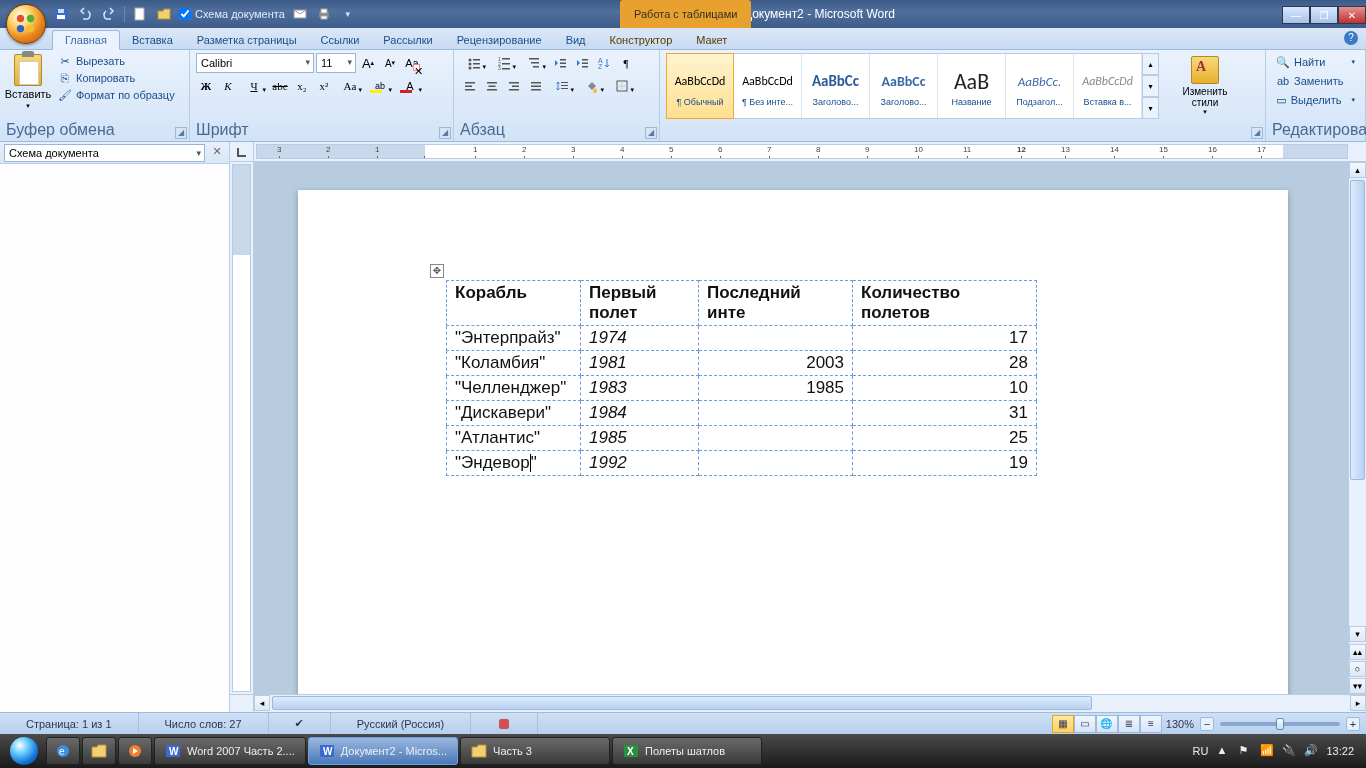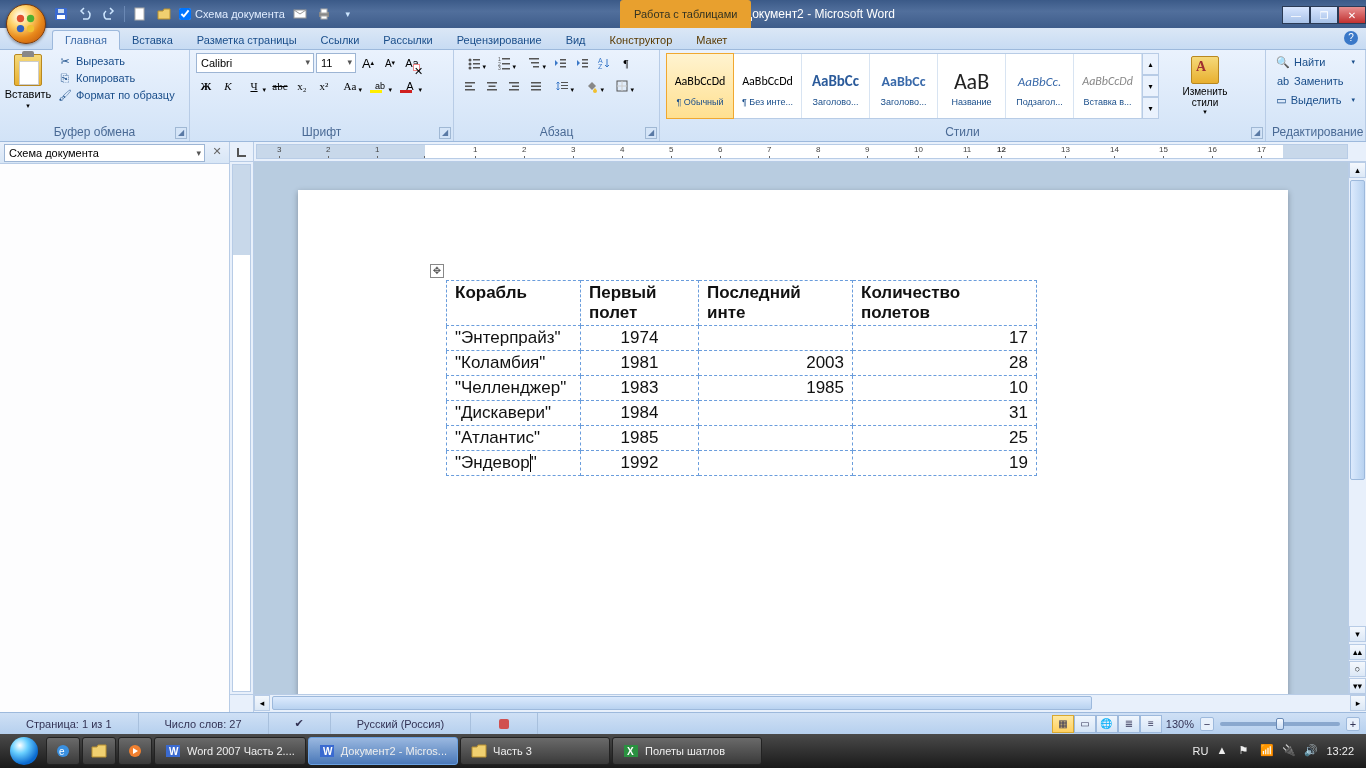--- a/index.html
+++ b/index.html
@@ -23,21 +23,21 @@
 
 .tabs-row { height: 22px; background: linear-gradient(#dbe7f6, #c7dbf3); display: flex; align-items: flex-end; padding-left: 52px; border-bottom: 1px solid #9db9dc; position: relative; }
 .tab { padding: 3px 12px; font-size: 11px; color: #1a4e8a; cursor: pointer; }
 .tab.active { background: #eaf2fd; border: 1px solid #9db9dc; border-bottom: 1px solid #eaf2fd; border-radius: 3px 3px 0 0; margin-bottom: -1px; color: #3a6aa8; }
 .tab.contextual { color: #5a3a00; }
 .help-icon { position: absolute; right: 8px; top: 3px; width: 14px; height: 14px; border-radius: 50%; background: #3a78c8; color: #fff; font-size: 10px; text-align: center; line-height: 14px; cursor: pointer; }
 
 
 .ribbon { height: 92px; background: linear-gradient(#eaf2fd, #d2e3f7); display: flex; border-bottom: 1px solid #9db9dc; font-size: 11px; }
 .ribbon-group { border-right: 1px solid #b8cce6; padding: 3px 6px 2px; display: flex; flex-direction: column; position: relative; }
-.ribbon-group-title { text-align: center; font-size: 12px; color: #4a6a95; padding-top: 2px; margin-top: auto; }
+.ribbon-group-title { font-size: 16px; color: #4a6a95; padding-top: 2px; margin-top: auto; }
 .group-launcher { position: absolute; right: 2px; bottom: 2px; width: 12px; height: 12px; border: 1px solid #a0b8d4; font-size: 8px; text-align: center; line-height: 10px; color: #5a7aa5; cursor: pointer; }
 
 
 .clip-body { display: flex; gap: 4px; }
 .paste-btn { width: 44px; height: 66px; display: flex; flex-direction: column; align-items: center; gap: 2px; border: 1px solid transparent; cursor: pointer; }
 .paste-icon { width: 28px; height: 32px; background: linear-gradient(#f5d97a, #e8b030); border: 1px solid #b88820; border-radius: 2px; position: relative; }
 .paste-icon::before { content: ""; position: absolute; top: -4px; left: 7px; width: 12px; height: 6px; background: #888; border-radius: 2px 2px 0 0; }
 .paste-icon::after { content: ""; position: absolute; top: 6px; left: 4px; width: 18px; height: 22px; background: #fff; border: 1px solid #ccc; }
 .clip-small { display: flex; flex-direction: column; gap: 1px; }
 .clip-item { display: flex; align-items: center; gap: 4px; padding: 1px 4px; cursor: pointer; color: #1a4e8a; font-size: 11px; }
@@ -105,21 +105,21 @@
 .ruler-v-inner .shade { position: absolute; left: 0; width: 100%; top: 0; height: 90px; background: #c8d8ea; }
 .page-wrap { flex: 1; overflow: auto; padding: 28px 0 0 44px; background: #b8cce0; }
 .page { width: 990px; min-height: 560px; background: #fff; box-shadow: 0 2px 6px rgba(0,0,0,0.3); padding: 90px 100px 40px 148px; position: relative; }
 
 .tbl-move { position: absolute; left: 132px; top: 74px; width: 14px; height: 14px; border: 1px solid #888; background: #fff; font-size: 10px; text-align: center; line-height: 12px; color: #555; cursor: move; }
 
 table.doc-table { border-collapse: collapse; font-family: Calibri, sans-serif; font-size: 17px; color: #111; }
 table.doc-table td, table.doc-table th { border: 1px dashed #6a9ddc; padding: 2px 8px; vertical-align: bottom; }
 table.doc-table th { text-align: left; font-weight: bold; vertical-align: top; }
 .c-ship { width: 134px; }
-.c-first { width: 118px; text-align: center; }
+.c-first { width: 118px; text-align: left; font-style: italic; }
 .c-first-h { width: 118px; }
 .c-last { width: 154px; text-align: right; }
 .c-last-h { width: 154px; }
 .c-cnt { width: 184px; text-align: right; }
 .c-cnt-h { width: 184px; }
 .cursor-caret { display: inline-block; width: 1px; height: 18px; background: #000; vertical-align: text-bottom; animation: blink 1s step-end infinite; }
 @keyframes blink { 50% { opacity: 0; } }
 
 .vscroll { width: 18px; background: #e8f0fb; border-left: 1px solid #b8cce6; position: relative; }
 .vscroll .up, .vscroll .dn { height: 16px; border: 1px solid #b8cce6; background: linear-gradient(#f4f8fd, #dce8f6); text-align: center; font-size: 9px; line-height: 14px; cursor: pointer; }
@@ -464,21 +464,20 @@
         <div class="style-more-btn">▴</div>
         <div class="style-more-btn">▾</div>
         <div class="style-more-btn">▾</div>
       </div>
       <div class="change-styles">
         <div class="ic"></div>
         <span style="font-size:10px;text-align:center;line-height:11px;margin-top:2px">Изменить стили</span>
         <span style="font-size:7px">▾</span>
       </div>
     </div>
-    <div class="ribbon-group-title">Стили</div>
     <div class="group-launcher">◢</div>
   </div>
 
   <div class="ribbon-group" style="width:100px">
     <div class="edit-body">
       <div class="edit-item">
           <span class="small-icon">🔍</span>
           <span>Найти</span>
         </div>
       <div class="edit-item nodd">
@@ -522,21 +521,21 @@
           <span class="ruler-tick" style="left: 265px;">2</span>
           <span class="ruler-tick" style="left: 314px;">3</span>
           <span class="ruler-tick" style="left: 363px;">4</span>
           <span class="ruler-tick" style="left: 412px;">5</span>
           <span class="ruler-tick" style="left: 461px;">6</span>
           <span class="ruler-tick" style="left: 510px;">7</span>
           <span class="ruler-tick" style="left: 559px;">8</span>
           <span class="ruler-tick" style="left: 608px;">9</span>
           <span class="ruler-tick" style="left: 657px;">10</span>
           <span class="ruler-tick" style="left: 706px;">11</span>
-          <span class="ruler-tick" style="left: 740px; font-weight: bold;">12</span>
+          <span class="ruler-tick" style="left: 760px; font-weight: bold;">12</span>
           <span class="ruler-tick" style="left: 804px;">13</span>
           <span class="ruler-tick" style="left: 853px;">14</span>
           <span class="ruler-tick" style="left: 902px;">15</span>
           <span class="ruler-tick" style="left: 951px;">16</span>
           <span class="ruler-tick" style="left: 1000px;">17</span>
         </div>
     </div>
     <div class="doc-scroll">
       <div class="ruler-v">
           <div class="ruler-v-inner">

